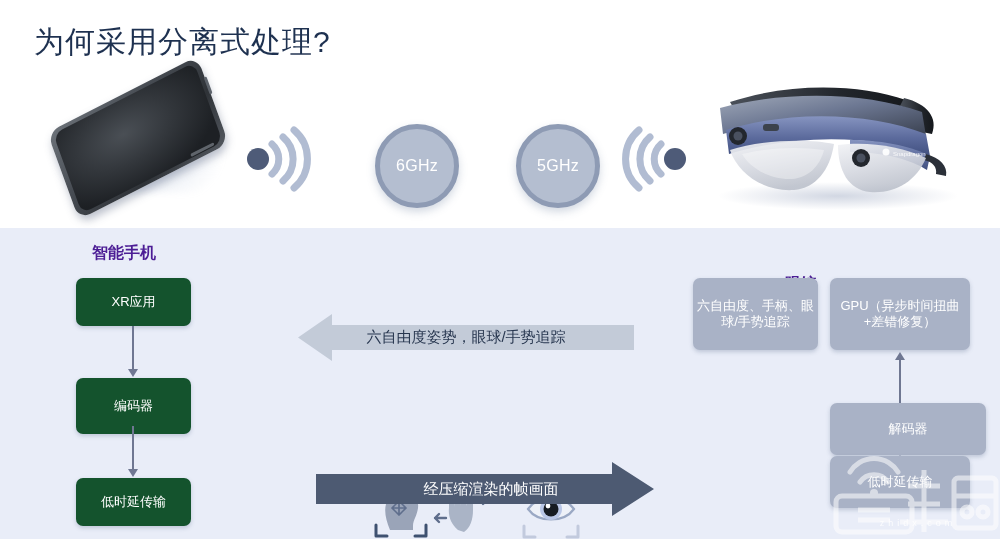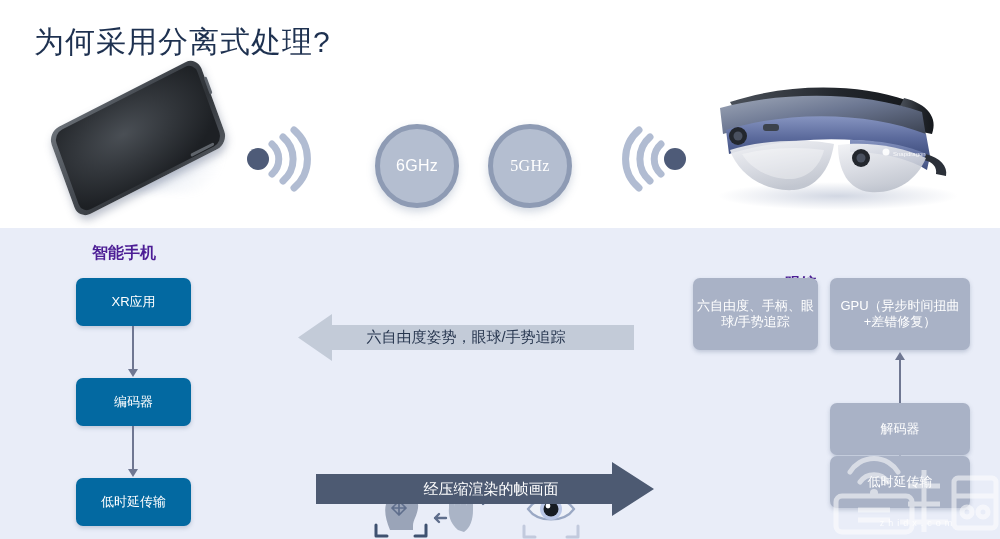--- a/index.html
+++ b/index.html
@@ -71,21 +71,21 @@
     position:absolute;font-size:16px;font-weight:bold;color:#4c1d95;white-space:nowrap;
   }
 
   .node{
     position:absolute;border-radius:7px;
     display:flex;align-items:center;justify-content:center;text-align:center;
     color:#ffffff;font-size:13px;line-height:1.25;
     box-shadow:0 2px 4px rgba(90,105,140,.30);
     padding:2px 4px;box-sizing:border-box;
   }
-  .node.dark{background:#0369a1;}
+  .node.dark{background:#14532d;}
   .node.light{background:#a9b2c6;}
 
   .vline{position:absolute;width:2px;background:#6f7792;}
   .vhead{position:absolute;width:0;height:0;border-left:5px solid transparent;border-right:5px solid transparent;}
   .vhead.down{border-top:8px solid #6f7792;}
   .vhead.up{border-bottom:8px solid #6f7792;}
 
   .band-arrow{position:absolute;}
   .band-arrow .lbl{
     position:absolute;left:0;top:0;width:100%;height:100%;
@@ -132,21 +132,21 @@
         <circle cx="15" cy="33" r="11" fill="#4e5b78"></circle>
         <path d="M29 18 A20 20 0 0 1 29 48" fill="none" stroke="#b1bcd2" stroke-width="7" stroke-linecap="round"></path>
         <path d="M40 11 A29 29 0 0 1 40 55" fill="none" stroke="#b1bcd2" stroke-width="7" stroke-linecap="round"></path>
         <path d="M51 4 A38 38 0 0 1 51 62" fill="none" stroke="#b1bcd2" stroke-width="7" stroke-linecap="round"></path>
       </svg>
     </div>
 
     <div class="puck" style="left:375px;top:124px;">
       <span>6GHz</span>
     </div>
-    <div class="puck" style="left:488px;top:124px;font-family:Liberation Serif, serif;">
+    <div class="puck" style="left:516px;top:124px;">
       <span>5GHz</span>
     </div>
 
     <div class="wifi" style="left:624px;top:126px;">
       <svg width="66" height="66" viewBox="0 0 66 66">
         <circle cx="51" cy="33" r="11" fill="#4e5b78"></circle>
         <path d="M37 18 A20 20 0 0 0 37 48" fill="none" stroke="#b1bcd2" stroke-width="7" stroke-linecap="round"></path>
         <path d="M26 11 A29 29 0 0 0 26 55" fill="none" stroke="#b1bcd2" stroke-width="7" stroke-linecap="round"></path>
         <path d="M15 4 A38 38 0 0 0 15 62" fill="none" stroke="#b1bcd2" stroke-width="7" stroke-linecap="round"></path>
       </svg>
@@ -213,21 +213,21 @@
 
     <div class="col-title" style="left:92px;top:15px;">智能手机</div>
     <div class="col-title" style="left:785px;top:8px;margin-top:38px;">眼镜</div>
 
     <div class="node dark" style="left:76px;top:50px;width:115px;height:48px;">
       <span>XR应用</span>
     </div>
     <div class="vline" style="left:132px;top:98px;height:45px;"></div>
     <div class="vhead down" style="left:128px;top:141px;"></div>
 
-    <div class="node dark" style="left:76px;top:150px;width:115px;height:48px;">
+    <div class="node dark" style="left:76px;top:150px;width:115px;height:56px;">
       <span>编码器</span>
     </div>
     <div class="vline" style="left:132px;top:198px;height:45px;"></div>
     <div class="vhead down" style="left:128px;top:241px;"></div>
 
     <div class="node dark" style="left:76px;top:250px;width:115px;height:48px;">
       <span>低时延传输</span>
     </div>
 
     <div class="tracking-icons">
@@ -283,21 +283,21 @@
     <div class="node light" style="left:830px;top:50px;width:140px;height:72px;">
       <span>GPU（异步时间扭曲+差错修复）</span>
     </div>
 
     <div class="node light" style="left:693px;top:50px;width:125px;height:72px;">
       <span>六自由度、手柄、眼球/手势追踪</span>
     </div>
     <div class="vline" style="left:899px;top:130px;height:45px;"></div>
     <div class="vhead up" style="left:895px;top:124px;"></div>
 
-    <div class="node light" style="left:830px;top:175px;width:140px;height:52px;align-items:center;">
+    <div class="node light" style="left:830px;top:175px;width:156px;height:52px;align-items:center;">
       <span>解码器</span>
     </div>
     <div class="vline" style="left:899px;top:233px;height:40px;"></div>
     <div class="vhead up" style="left:895px;top:227px;"></div>
 
     <div class="node light" style="left:830px;top:228px;width:140px;height:52px;">
       <span>低时延传输</span>
     </div>
   </div>
 

